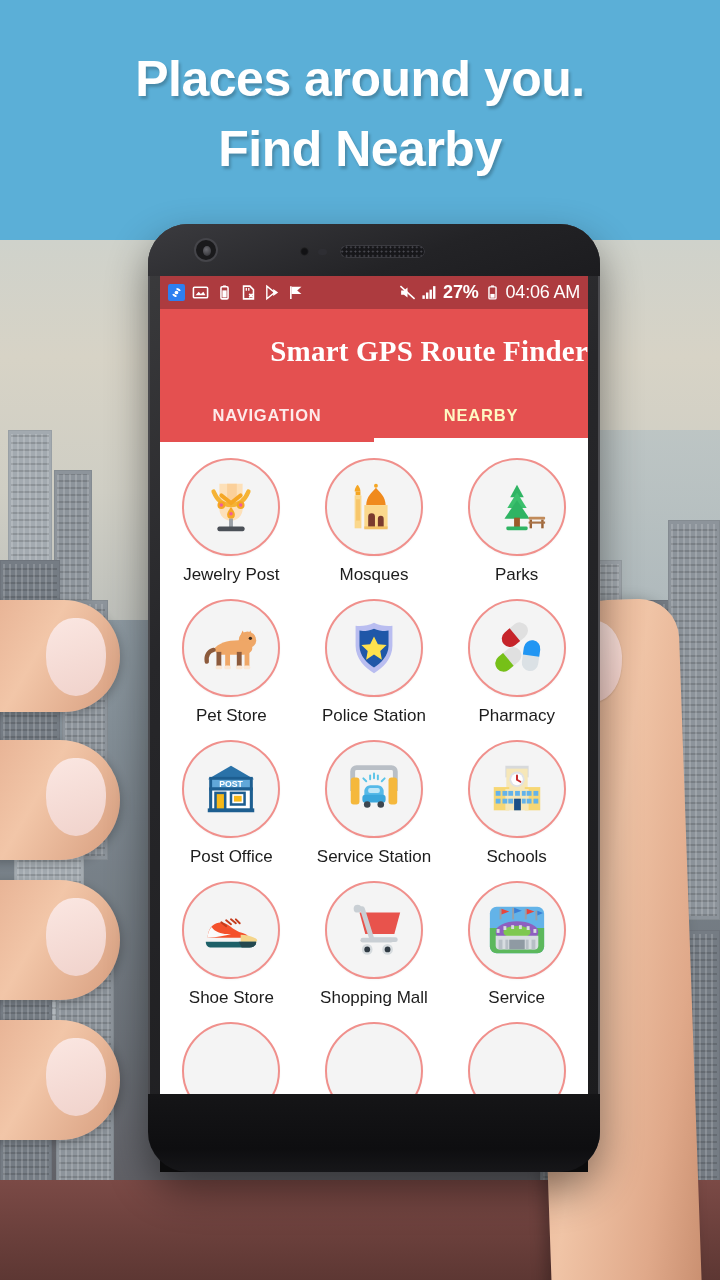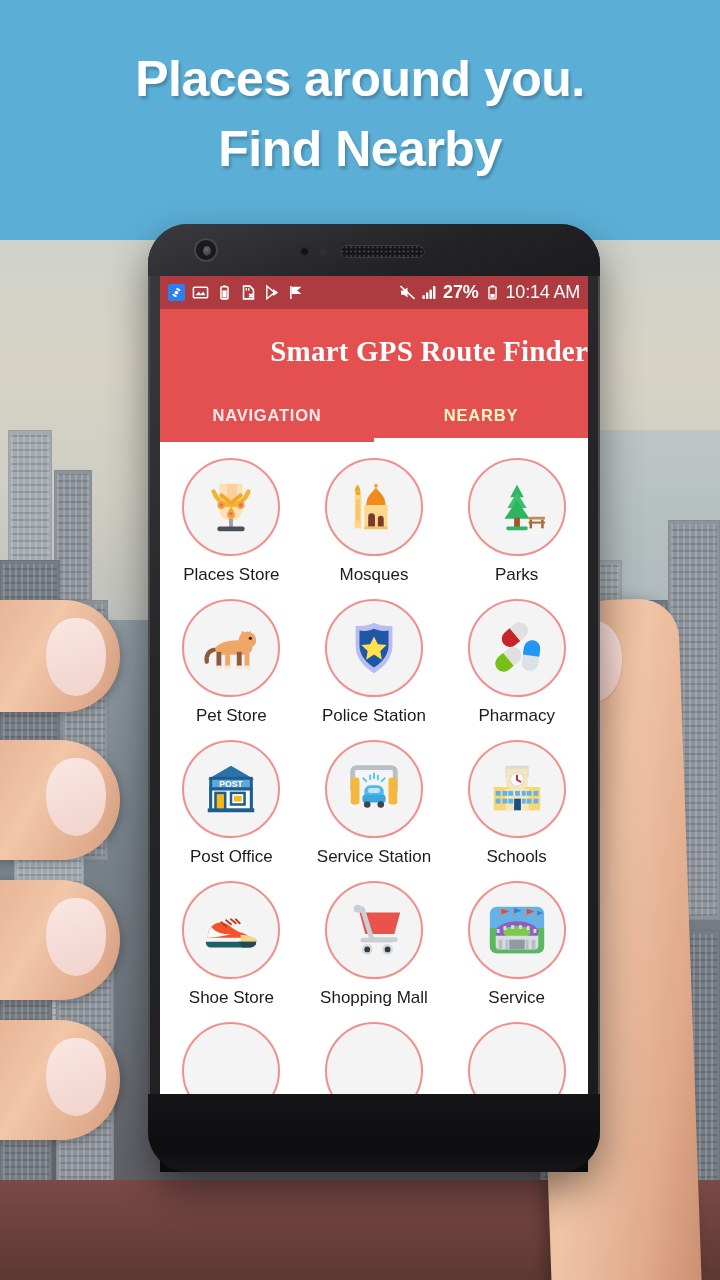--- a/index.html
+++ b/index.html
@@ -294,21 +294,21 @@
           <rect x="7" y="12" width="3.4" height="9" fill="#fff"></rect>
           <rect x="12" y="8" width="3.4" height="13" fill="#fff"></rect>
           <rect x="17" y="3" width="3.4" height="18" fill="#fff"></rect>
         </svg>
         <span class="sb-pct">27%</span>
         <svg class="sb-ico" viewBox="0 0 24 24">
           <rect x="7" y="4" width="10" height="17" rx="1.4" fill="none" stroke="#fff" stroke-width="2"></rect>
           <rect x="10" y="2" width="4" height="2" fill="#fff"></rect>
           <rect x="9" y="14" width="6" height="5.4" fill="#fff"></rect>
         </svg>
-        <span class="sb-time">10:14 AM</span>
+        <span class="sb-time">04:06 AM</span>
       </div>
     </div>
 
     <div class="appbar">
       <div class="app-title">Smart GPS Route Finder</div>
       <div class="tabs">
         <div class="tab">NAVIGATION</div>
         <div class="tab active">NEARBY</div>
         <div class="tab-indicator"></div>
       </div>
@@ -326,21 +326,21 @@
             <circle cx="22" cy="30" r="4" fill="#f5a623"></circle>
               <circle cx="22" cy="30" r="1.8" fill="#ef5aa0"></circle>
             <circle cx="42" cy="30" r="4" fill="#f5a623"></circle>
               <circle cx="42" cy="30" r="1.8" fill="#ef5aa0"></circle>
             <path d="M32 32c3 4 4 6 4 8a4 4 0 0 1-8 0c0-2 1-4 4-8z" fill="#f5a623"></path>
             <circle cx="32" cy="39" r="1.8" fill="#ef5aa0"></circle>
             <rect x="30" y="44" width="4" height="10" fill="#9aa0a6"></rect>
             <rect x="18" y="52" width="28" height="5" rx="2" fill="#4b5057"></rect>
           </svg>
         </div>
-        <div class="cell-label">Places Store</div>
+        <div class="cell-label">Jewelry Post</div>
       </div>
 
       <div class="cell">
         <div class="circle">
           <svg viewBox="0 0 64 64">
             <path d="M12 16c0-4 3-7 3-7s3 3 3 7z" fill="#f5a623"></path>
             <rect x="13" y="16" width="5" height="4" fill="#f5a623"></rect>
             <rect x="12" y="20" width="7" height="34" fill="#fbd88c"></rect>
             <rect x="13.5" y="24" width="4" height="22" fill="#f7c66a"></rect>
             <path d="M24 30c0-9 6-13 10-18 4 5 10 9 10 18z" fill="#f08a1d"></path>

